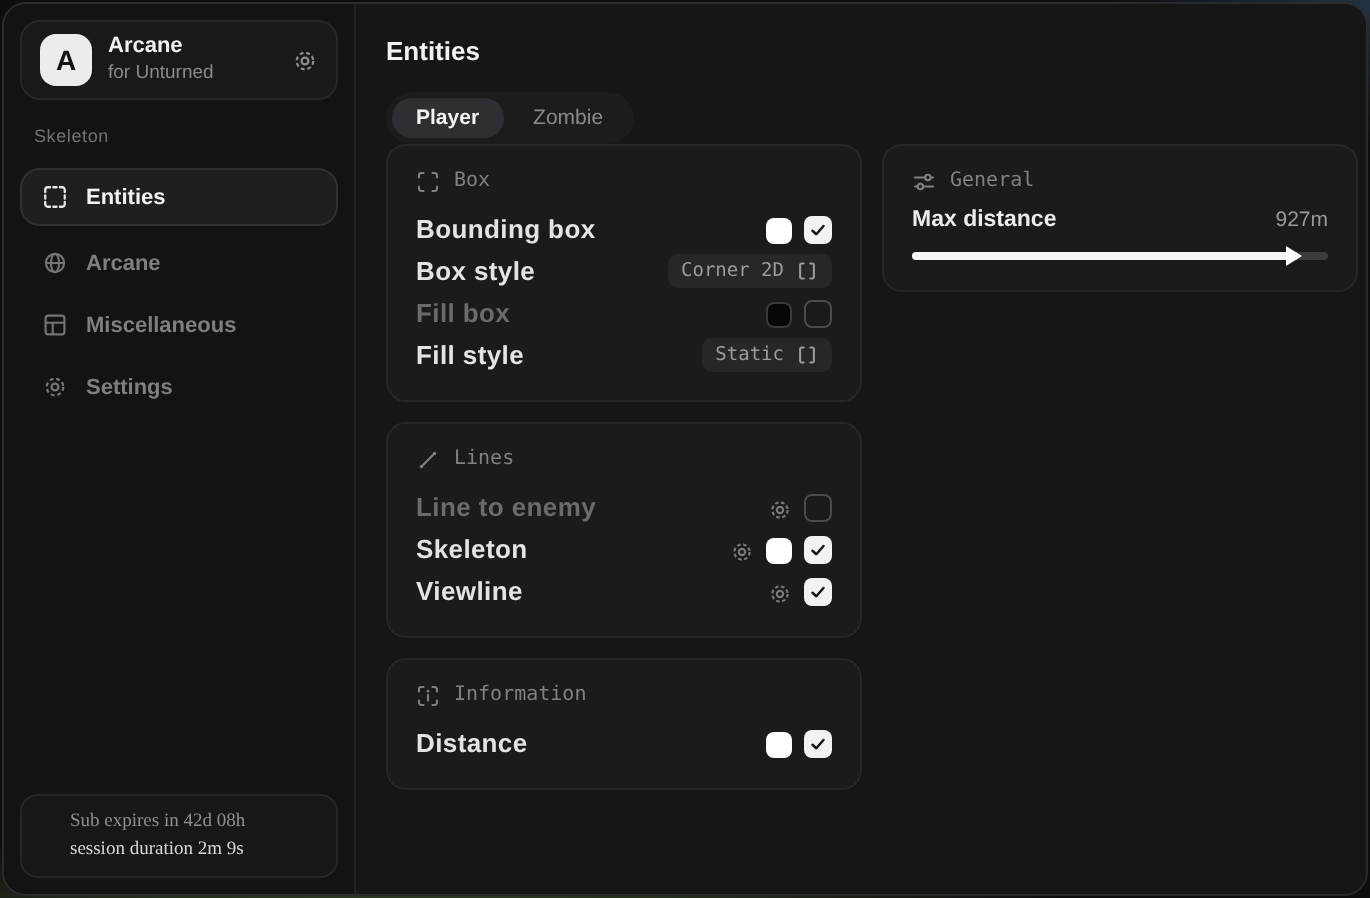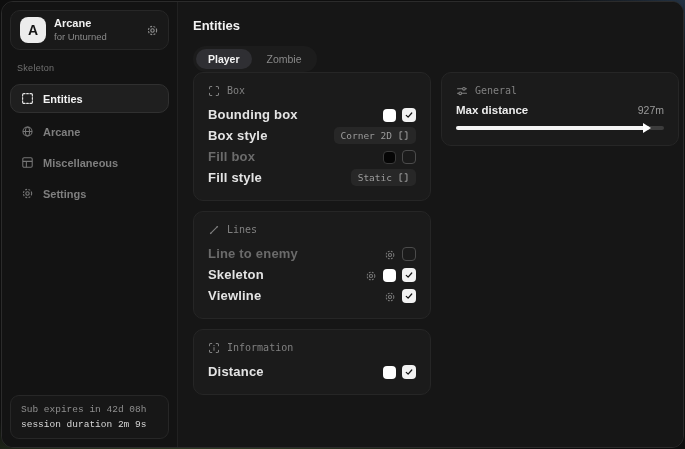--- a/index.html
+++ b/index.html
@@ -53,22 +53,22 @@
   }
   .nav-item .ic { color:#757575; }
   .nav-item.active {
     background:#1f1f1f; border-color:#303030;
     color:#f2f2f2; margin:4px 0;
   }
   .nav-item.active .ic { color:#e8e8e8; }
   .subbox {
     margin-top:auto;
     border:1px solid #272727; background:#171717;
-    border-radius:9px; padding:8px 10px;
-    font-family:Liberation Mono, monospace;
+    border-radius:9px; padding:8px 24px;
+    font-family:Liberation Serif, serif;
   }
   .subbox-l1 { font-size:9.5px; color:#8f8f8f; }
   .subbox-l2 { font-size:9.5px; color:#d8d8d8; margin-top:4px; }
   
   .main { flex:1; background:#161616; padding:12px 15px; display:flex; flex-direction:column; }
   .main-title { font-size:13px; font-weight:bold; color:#f2f2f2; margin:4px 0 13px; }
   .tabs {
     display:flex; gap:3px; background:#1c1c1c;
     border-radius:15px; padding:3px; width:max-content;
   }

